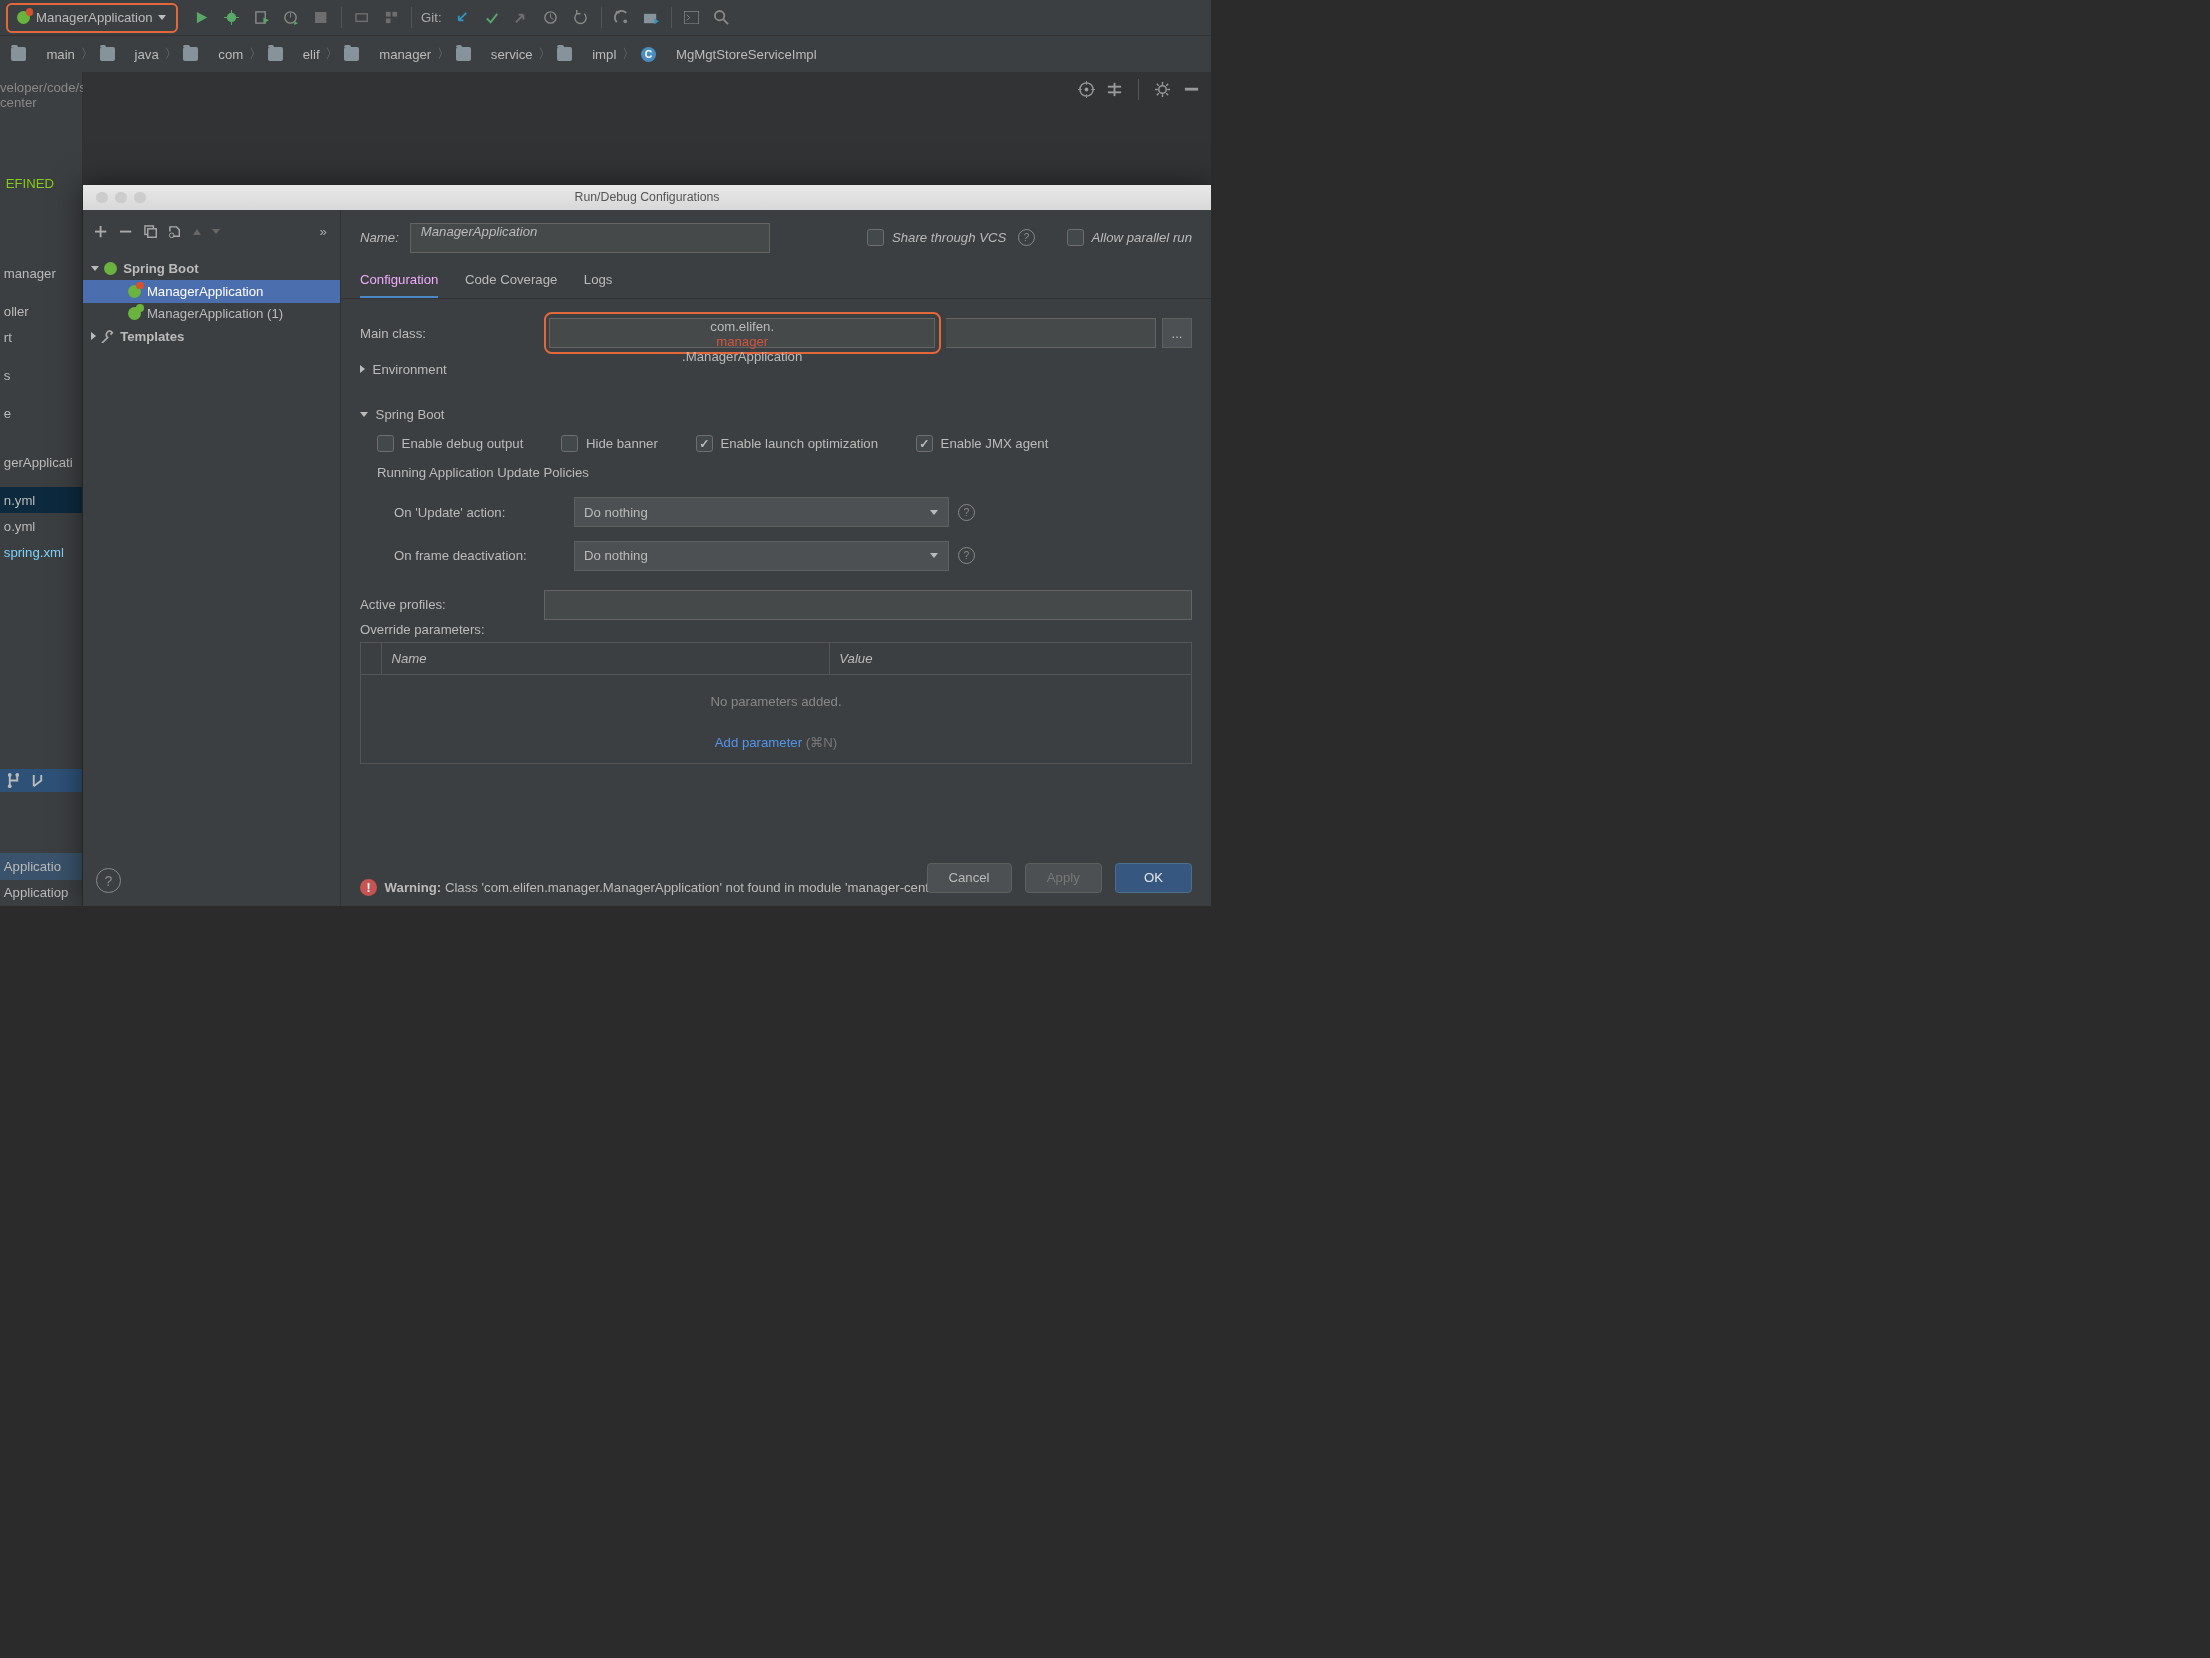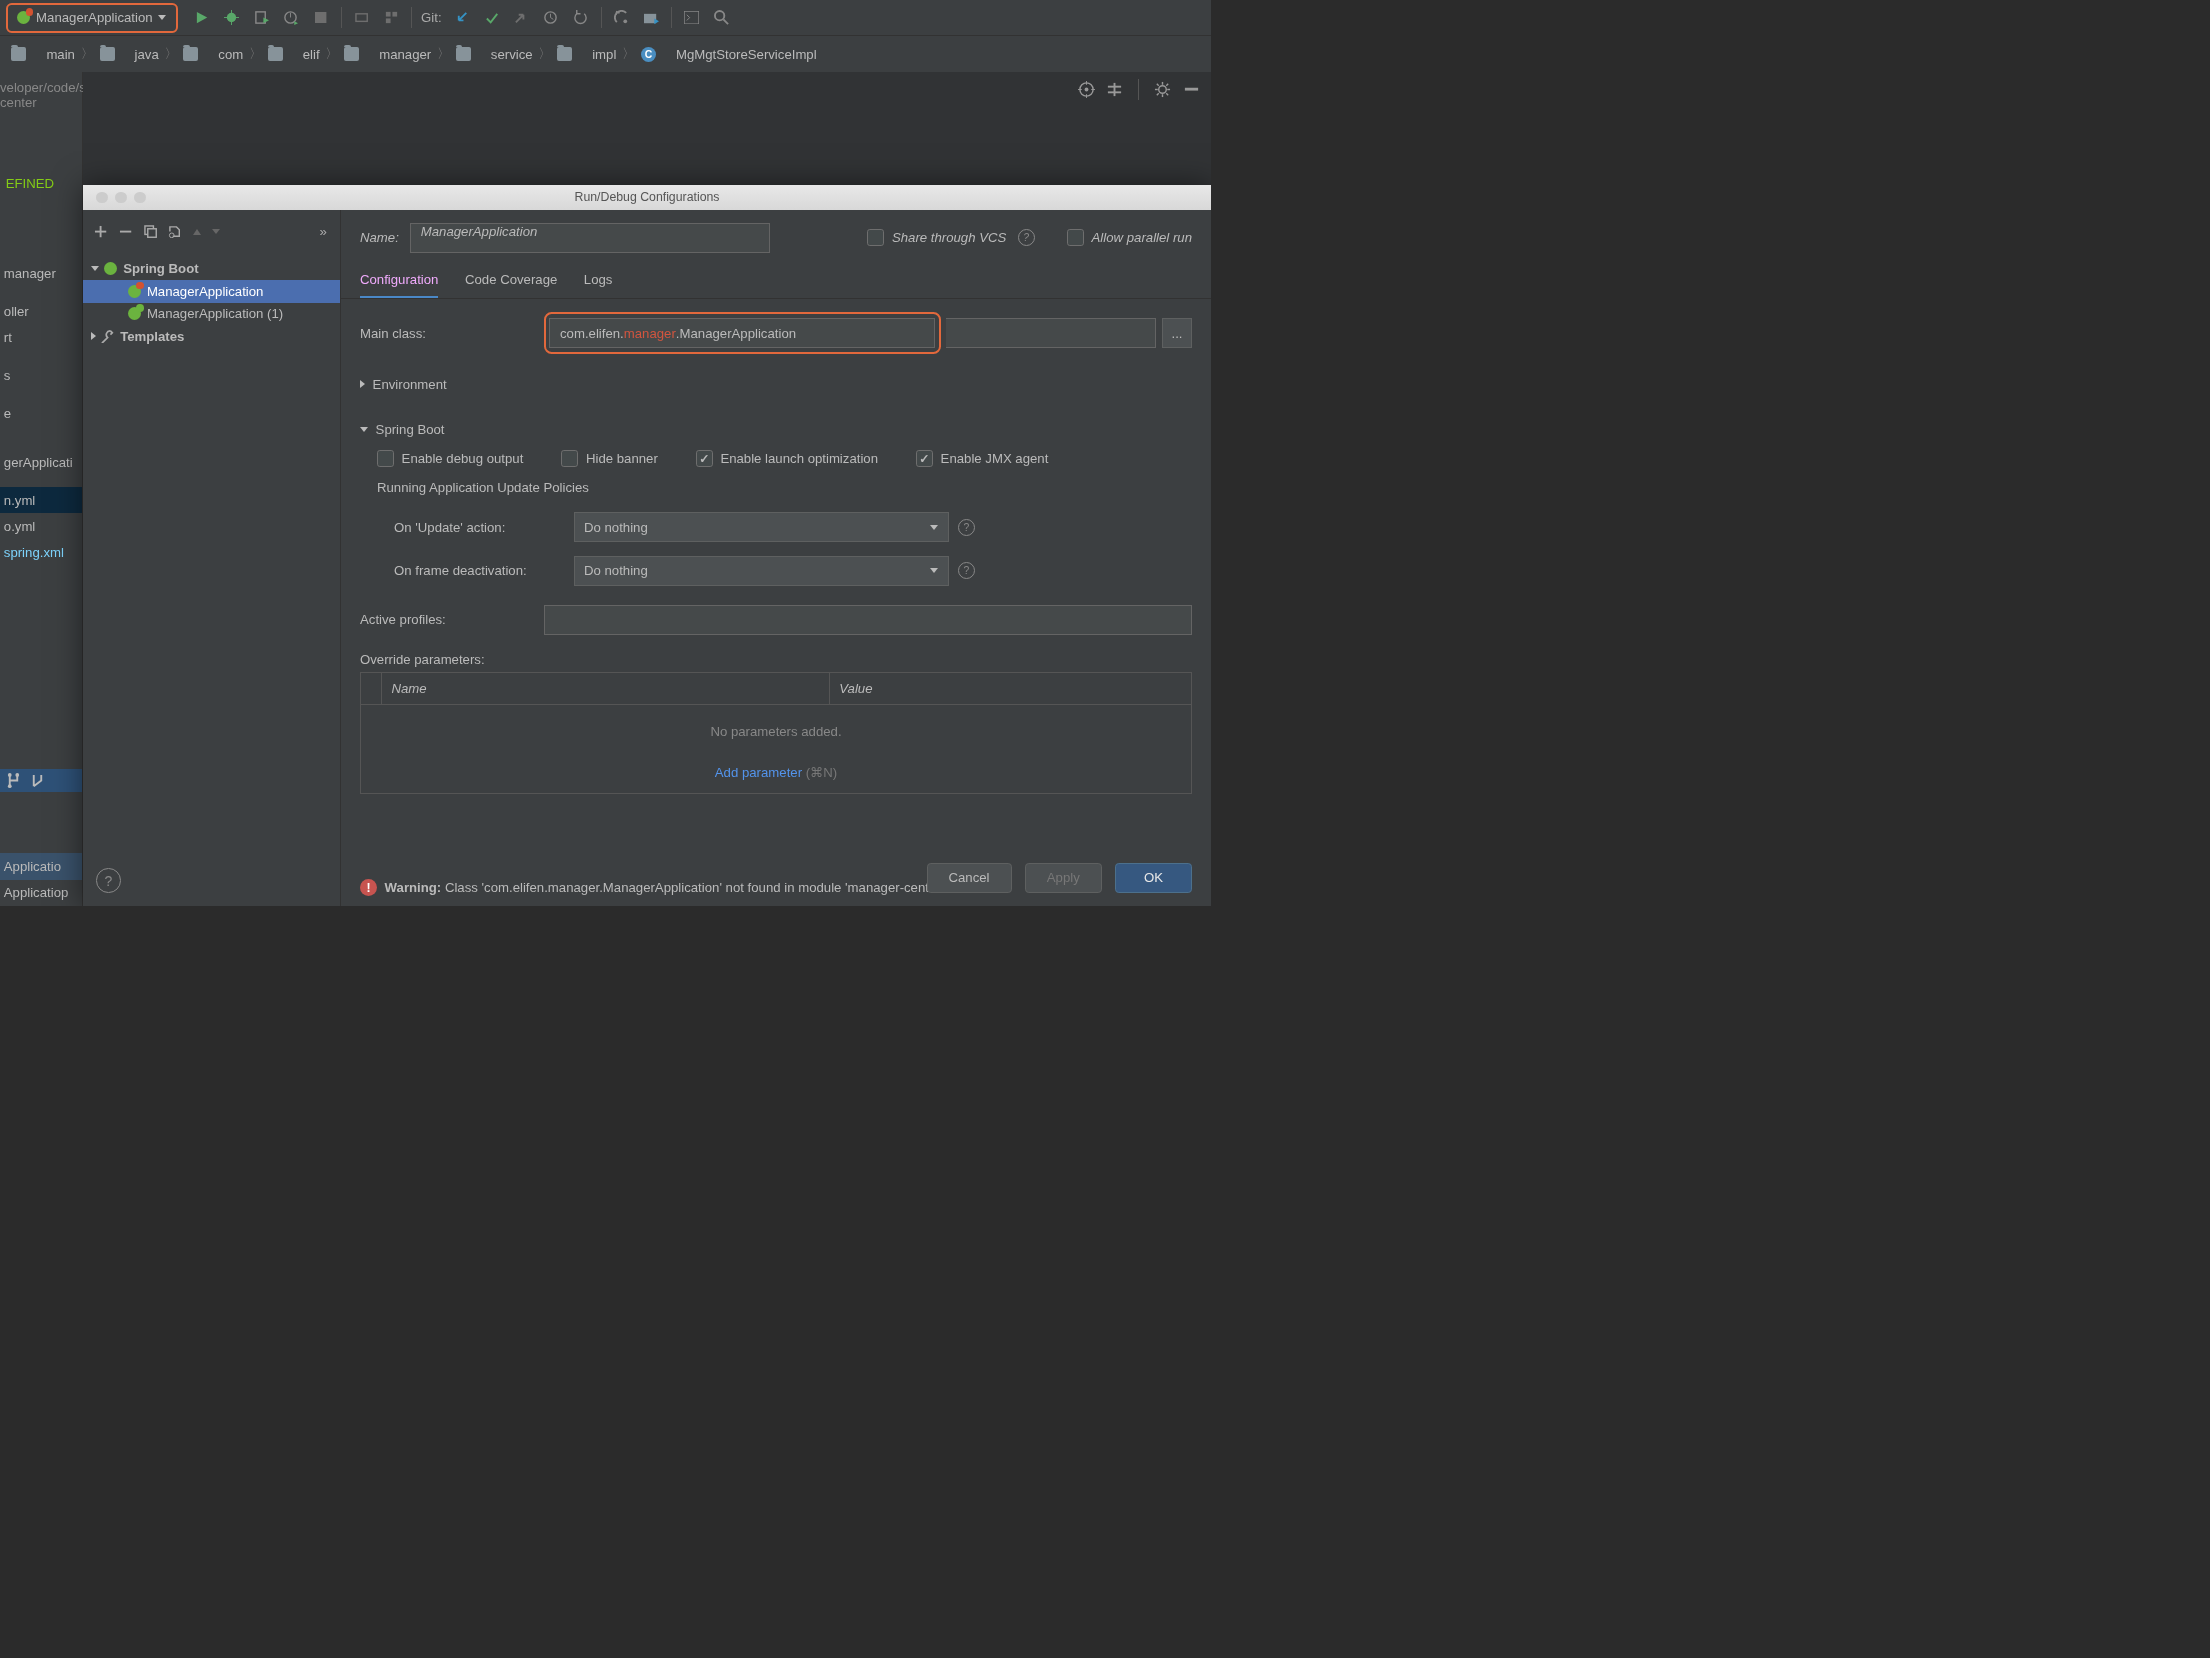--- a/index.html
+++ b/index.html
@@ -58,25 +58,25 @@
   .chk { display:flex; align-items:center; gap:7.6px;justify-content:space-between; }
   .chkbox { width:17px; height:17px; border:0.9px solid #6e6e6e; border-radius:2.8px; display:inline-flex; align-items:center; justify-content:center; background:#43494a; }
   .chkbox.on::after { content:'✓'; color:#bbbbbb; font-size:12.3px; font-weight:bold; }
   .help-ic { width:17px; height:17px; border:0.9px solid #888; border-radius:50%; display:inline-flex; align-items:center; justify-content:center; font-size:10.4px; color:#888; }
   
   .tabs { display:flex; gap:26.5px; padding:0 19px; border-bottom:0.9px solid #323232; }
   .tab { padding:9.5px 0; cursor:pointer; }
   .tab.active { border-bottom:2.8px solid #4a88c7; color:#f0abfc; }
   
   .cfg-body { padding:13.2px 19px; overflow:auto; flex:1; }
-  .field-row { display:flex; align-items:center; gap:5.7px; margin-bottom:17px; }
+  .field-row { display:flex; align-items:center; gap:5.7px; margin-bottom:2px; }
   .field-label { width:178px; }
   .main-class-wrap { display:flex; flex:1; gap:5.7px; align-items:center; }
   .main-class-highlight { border:2.8px solid #e2683c; border-radius:7.6px; padding:3.8px; flex:0 0 397px; }
-  .main-class-input { height:30px; background:#45494a; border:0.9px solid #646464; width:100%; padding:0 9.5px; display:flex; align-items:center; }
+  .main-class-input { height:30px; background:#45494a; border:0.9px solid #646464; width:100%; padding:0 9.5px; display:flex; align-items:center;flex-direction:column; }
   .main-class-input .err-part { color:#d2553f; }
   .text-input { height:30px; background:#45494a; border:0.9px solid #646464; flex:1; }
   .browse-btn { width:30px; height:30px; background:#4c5052; border:0.9px solid #5e6060; display:flex; align-items:center; justify-content:center; color:#bbbbbb; }
   
   .section-head { display:flex; align-items:center; gap:7.6px; padding:5.7px 0 9.5px 0; }
   .chk-row { display:flex; gap:38px; padding:3.8px 0 13.2px 17px; flex-wrap:wrap; }
   .policies-label { padding-left:17px; color:#bbbbbb; margin-bottom:13.2px; }
   .policy-row { display:flex; align-items:center; gap:9.5px; padding:3.8px 0 9.5px 34px; }
   .policy-label { width:170px; }
   .select { height:30px; background:#4c5052; border:0.9px solid #5e6060; flex:0 0 375px; padding:0 9.5px; display:flex; align-items:center; justify-content:space-between; }

